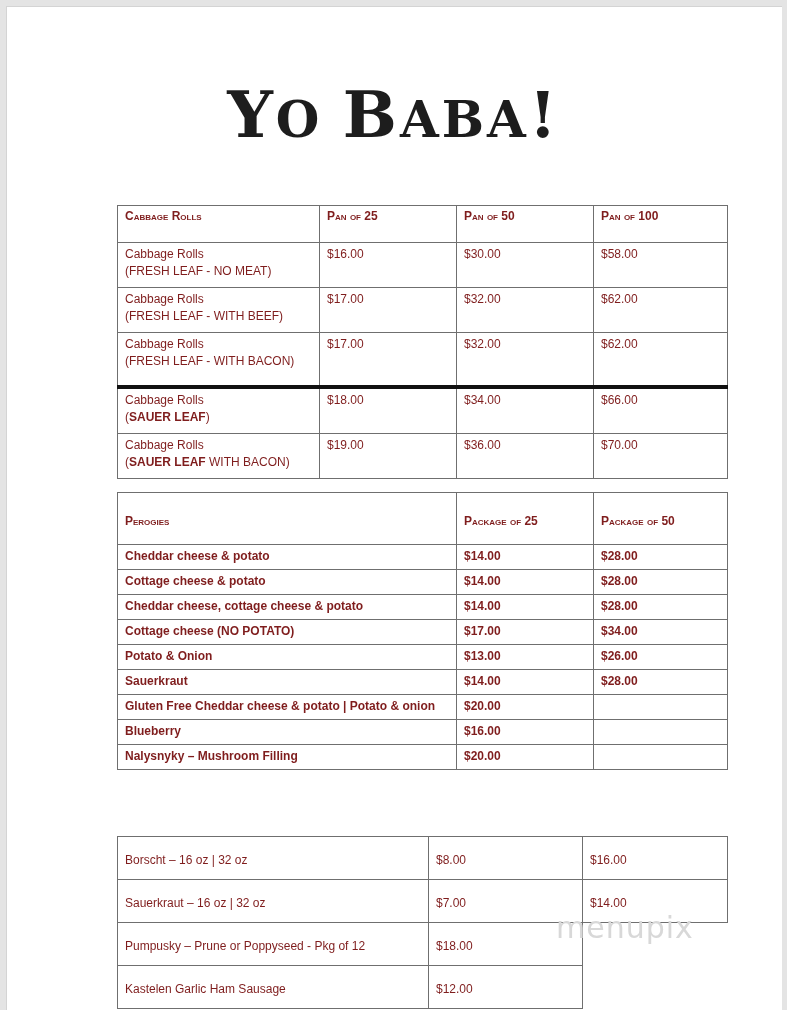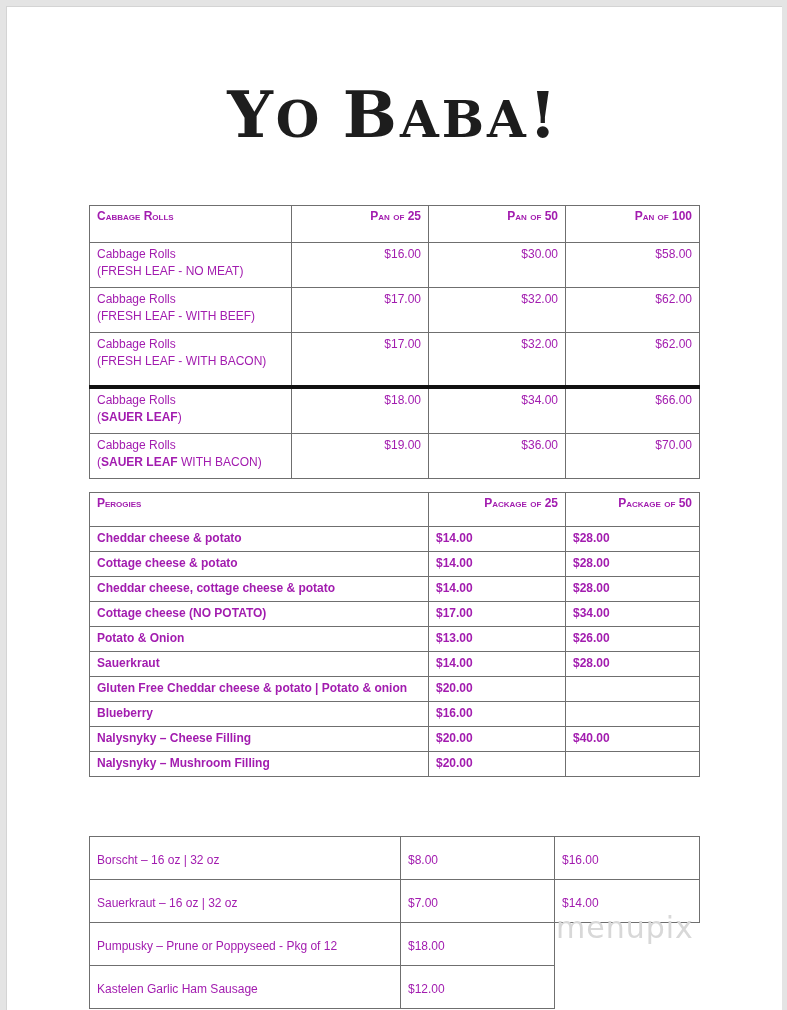--- a/index.html
+++ b/index.html
@@ -22,44 +22,45 @@
       font-size: 64px;
       letter-spacing: 3px;
       color: #1d1d1d;
       line-height: 90px;
     }
     .title .sc { font-size: 50px; }
     table {
       position: absolute;
       border-collapse: collapse;
       font-size: 12px;
-      color: #a21caf;
+      color: #7f1d1d;
       table-layout: fixed;
+      margin-left: 28px;
     }
     td, th {
       border: 1px solid #6f6f6f;
       vertical-align: top;
       padding: 0 7px;
       text-align: left;
       font-weight: normal;
     }
     th { font-weight: bold; font-size: 12px; font-variant: small-caps; }
-    .c { text-align: right; }
+    .c { text-align: left; }
     b { font-weight: bold; }
     .thick td { border-top: 4px solid #111; }
 
     
     #t-cabbage { left: 89px; top: 205px; width: 610px; }
     #t-cabbage th { height: 33px; padding-top: 3px; }
     #t-cabbage td { height: 41px; padding-top: 3px; line-height: 17px; }
     #t-cabbage tr.tall td { height: 49px; }
 
     
     #t-perogies { left: 89px; top: 492px; width: 610px; }
-    #t-perogies th { height: 30px; padding-top: 3px; }
+    #t-perogies th { height: 30px; padding-top: 21px; }
     #t-perogies td { height: 23px; line-height: 20px; padding-top: 1px; font-weight: bold; }
 
     
     #t-extras { left: 89px; top: 836px; width: 610px; }
     #t-extras td { height: 28px; line-height: 18px; padding-top: 14px; }
     #t-extras td.noborder { border: none; }
 
     .watermark {
       position: absolute; left: 556px; top: 910px;
       font-family: "DejaVu Sans", sans-serif;
@@ -166,25 +167,20 @@
         <td>Gluten Free Cheddar cheese &amp; potato | Potato &amp; onion</td>
         <td>$20.00</td>
         <td></td>
       </tr>
   <tr>
         <td>Blueberry</td>
         <td>$16.00</td>
         <td></td>
       </tr>
   <tr>
-        <td>Nalysnyky – Cheese Filling</td>
-        <td>$20.00</td>
-        <td>$40.00</td>
-      </tr>
-  <tr>
         <td>Nalysnyky – Mushroom Filling</td>
         <td>$20.00</td>
         <td></td>
       </tr>
 </tbody>
   </table>
 
 <table id="t-extras">
   <colgroup>
       <col style="width:311px">

